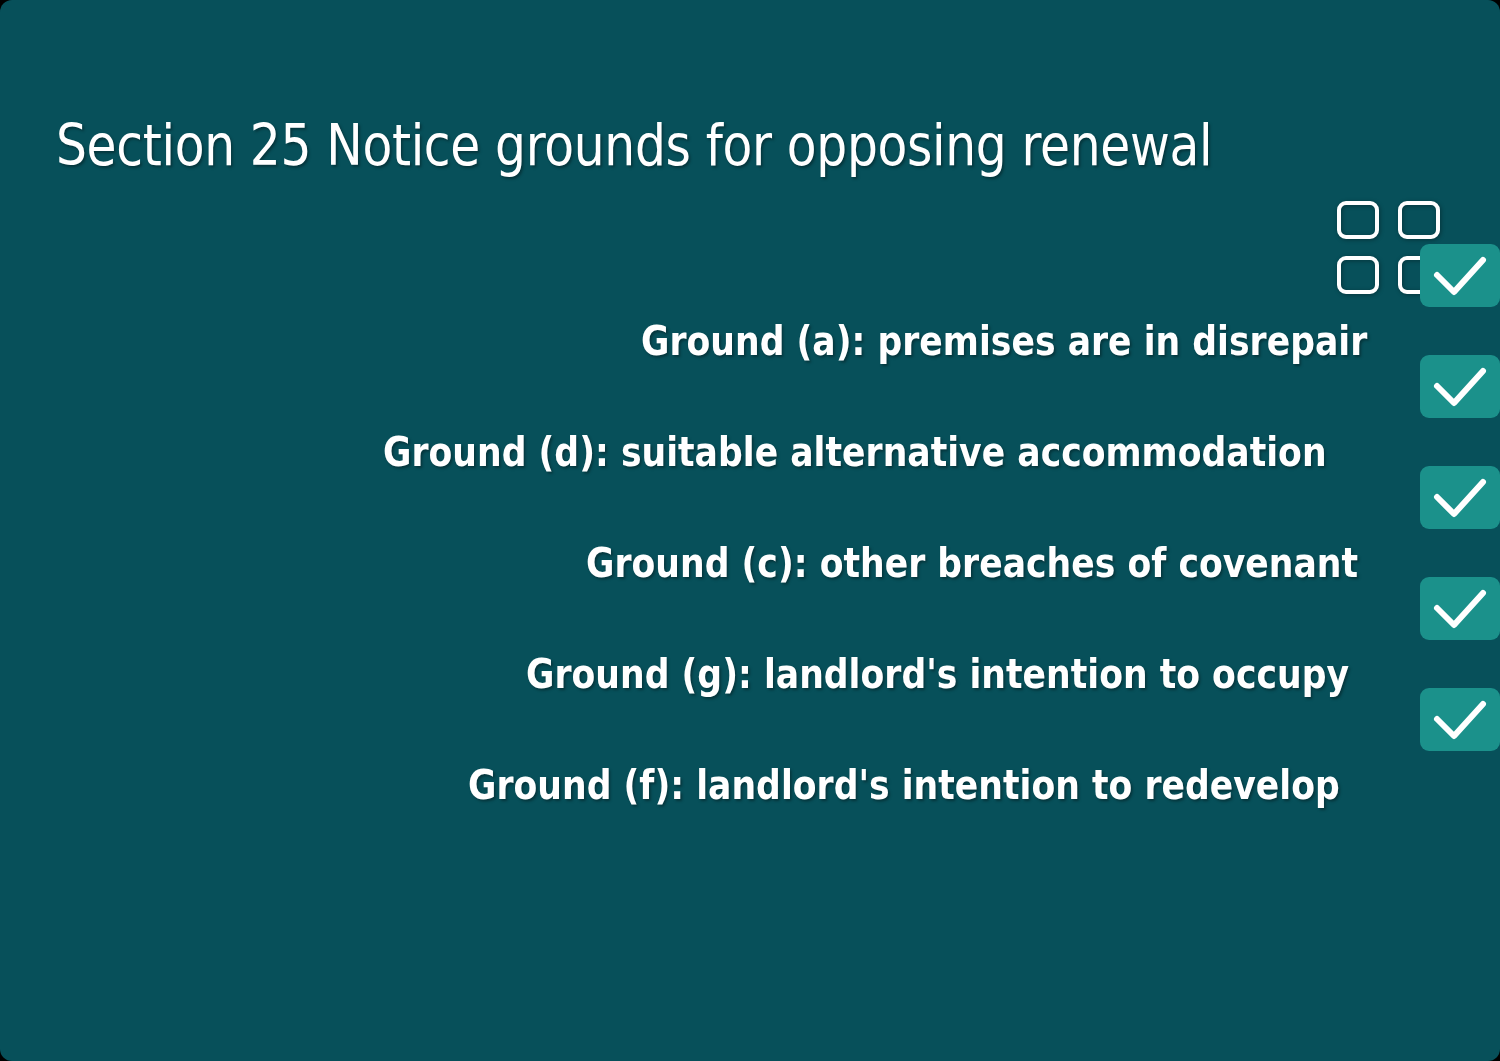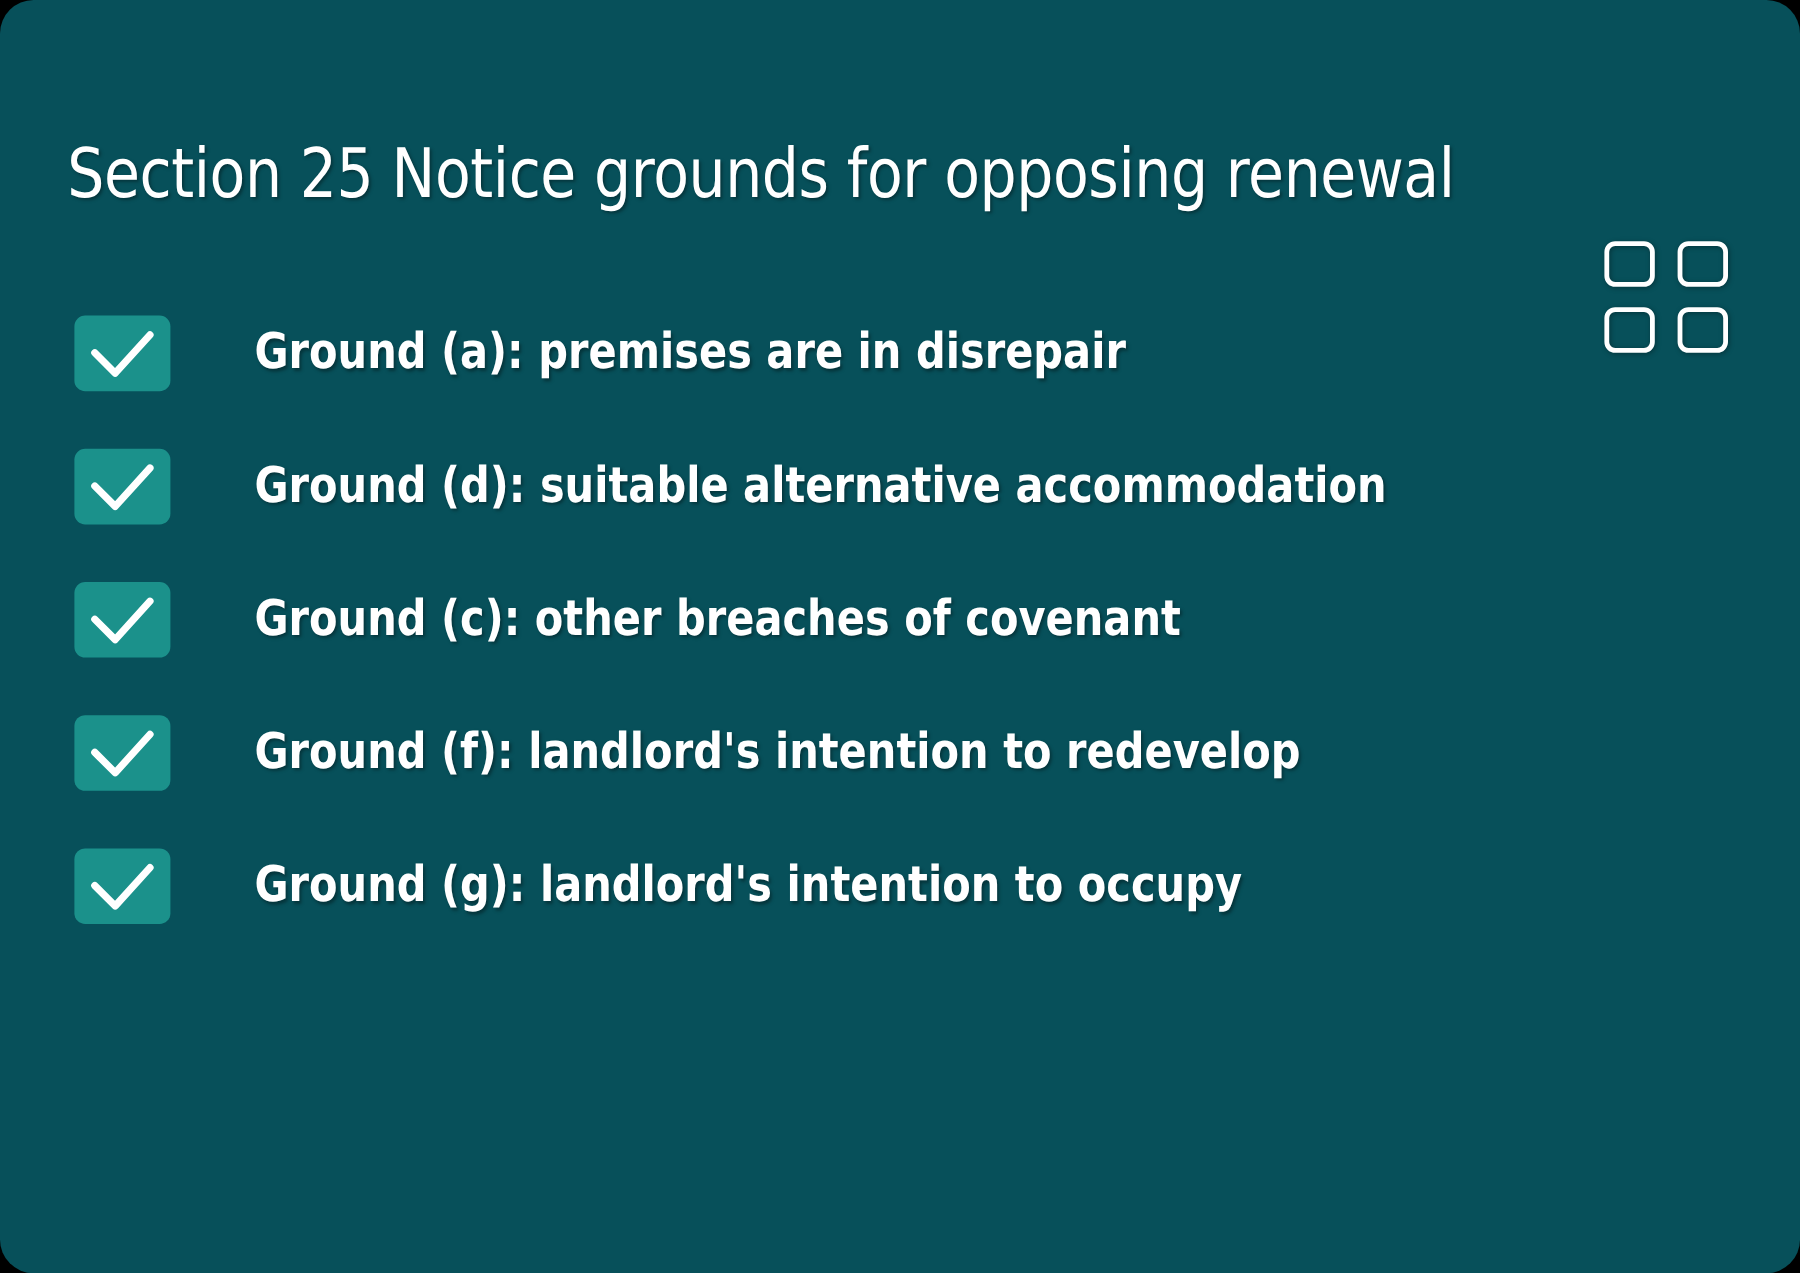--- a/index.html
+++ b/index.html
@@ -14,21 +14,21 @@
     overflow: hidden;
     font-family: "Liberation Sans", sans-serif;
   }
 
   #card {
     position: relative;
     box-sizing: border-box;
     width: 1500px;
     height: 1061px;
     background: #07505a;
-    border-radius: 28px;
+    border-radius: 12px;
     overflow: hidden;
   }
 
   
   #header {
     position: absolute;
     left: 0;
     top: 95px;
     width: 1500px;
     height: 110px;
@@ -77,21 +77,22 @@
     position: absolute;
     left: 0;
     top: 234px;
     width: 1500px;
   }
 
   .ground-row {
     position: relative;
     height: 111px;
     display: flex;
-    align-items: center;
+    align-items: flex-end;
+    flex-direction: column;
   }
 
   .checkbox {
     position: relative;
     box-sizing: border-box;
     flex: 0 0 auto;
     margin-left: 62px;
     margin-top: 10px;
     width: 80px;
     height: 63px;
@@ -161,25 +162,25 @@
           </svg>
         </div>
         <div class="ground-label">Ground (c): other breaches of covenant</div>
       </div>
       <div class="ground-row">
         <div class="checkbox">
           <svg viewBox="0 0 80 63">
             <path d="M17 31 L34 48 L63 16" fill="none" stroke="#ffffff" stroke-width="6" stroke-linecap="round" stroke-linejoin="round"></path>
           </svg>
         </div>
-        <div class="ground-label">Ground (f): landlord's intention to redevelop</div>
+        <div class="ground-label">Ground (g): landlord's intention to occupy</div>
       </div>
       <div class="ground-row">
         <div class="checkbox">
           <svg viewBox="0 0 80 63">
             <path d="M17 31 L34 48 L63 16" fill="none" stroke="#ffffff" stroke-width="6" stroke-linecap="round" stroke-linejoin="round"></path>
           </svg>
         </div>
-        <div class="ground-label">Ground (g): landlord's intention to occupy</div>
+        <div class="ground-label">Ground (f): landlord's intention to redevelop</div>
       </div>
     </div>
 
 </div>
 
 </body></html>

